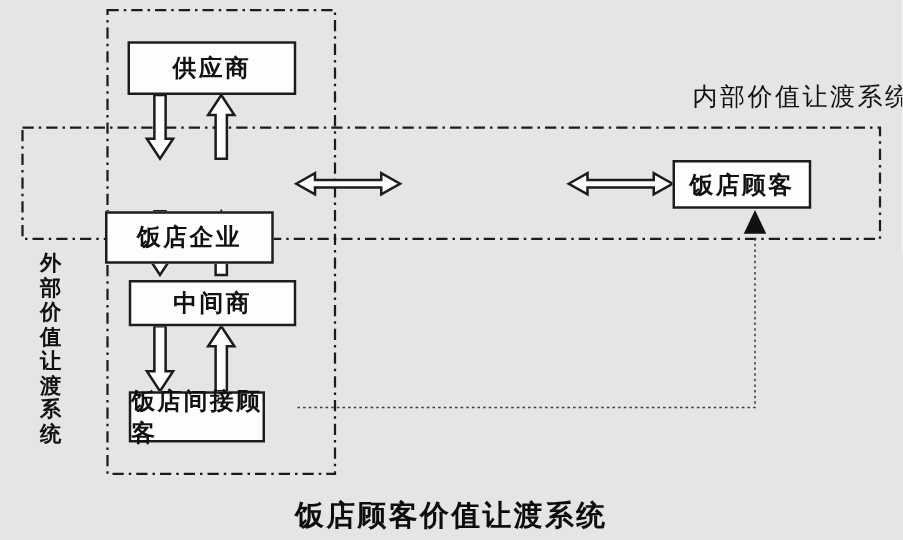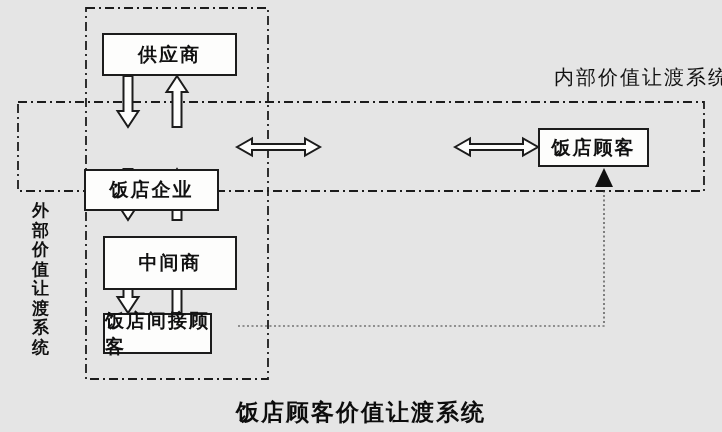--- a/index.html
+++ b/index.html
@@ -31,21 +31,21 @@
     font-size: 19px;
     font-weight: 600;
     color: #111111;
     letter-spacing: 2px;
     z-index: 2;
   }
   .node-supplier        { left:102px; top:33px;  width:135px; height:43px; }
   .node-enterprise      { left:84px; top:127px; width:135px; height:42px;margin-top:42px; }
   .node-staff           { left:320px; top:127px; width:135px; height:40px; }
   .node-customer        { left:538px; top:128px; width:111px; height:39px; }
-  .node-intermediary    { left:103px; top:236px; width:134px; height:54px; }
+  .node-intermediary    { left:103px; top:224px; width:134px; height:37px; }
   .node-indirect        { left:103px; top:313px; width:109px; height:41px; }
   .label-internal {
     position: absolute;
     left: 554px; top: 64px;
     font-size: 20px;
     font-weight: 400;
     color: #111111;
     letter-spacing: 2px;
     white-space: nowrap;
     z-index: 2;

